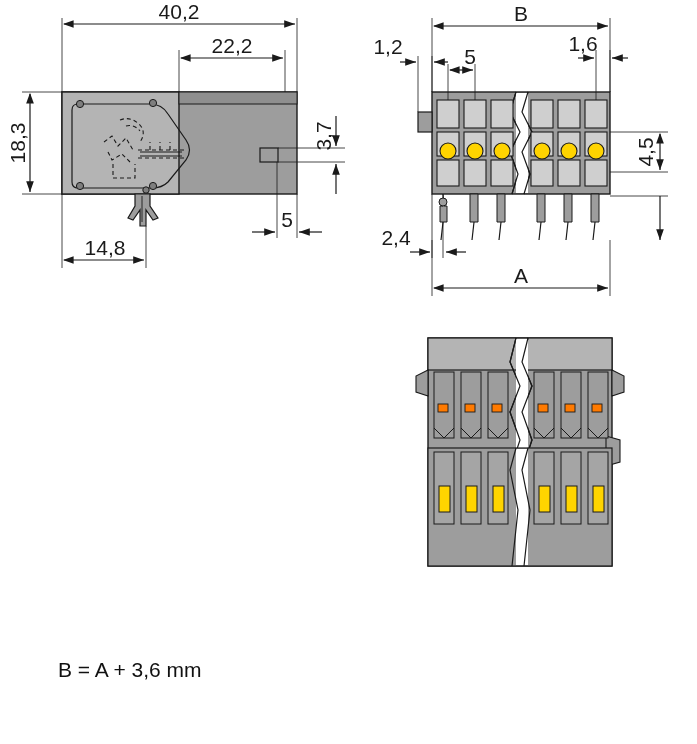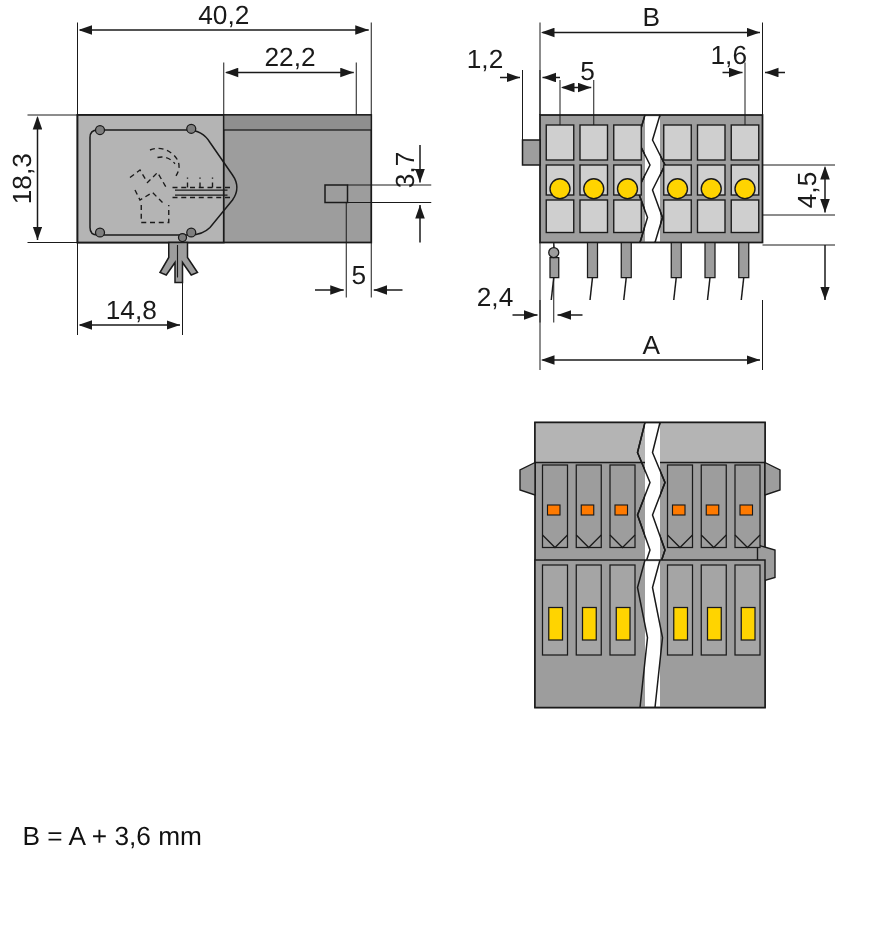--- a/index.html
+++ b/index.html
@@ -1,20 +1,20 @@
 <!DOCTYPE html>
 <html><head>
 <meta charset="utf-8">
 <style>
   html,body{margin:0;padding:0;background:#ffffff;}
   body{width:697px;height:744px;position:relative;font-family:"Liberation Sans",sans-serif;color:#1a1a1a;overflow:hidden;}
   .stage{position:absolute;left:0;top:0;width:697px;height:672px;}
   svg{display:block;}
   .notes{position:absolute;left:18px;top:655px;font-size:21px;line-height:30px;color:#111;}
-  .notes div{white-space:pre;}
+  .notes div{white-space:pre;margin-left:40px;}
 </style>
 </head>
 <body>
 
 <div class="stage">
 <svg width="697" height="744" viewBox="0 0 697 744" xmlns="http://www.w3.org/2000/svg">
 
   <defs>
     <marker id="arrI" markerWidth="10" markerHeight="10" refX="9" refY="3.2" orient="auto">
       <path d="M0,0 L9,3.2 L0,6.4 z" fill="#1a1a1a"></path>

